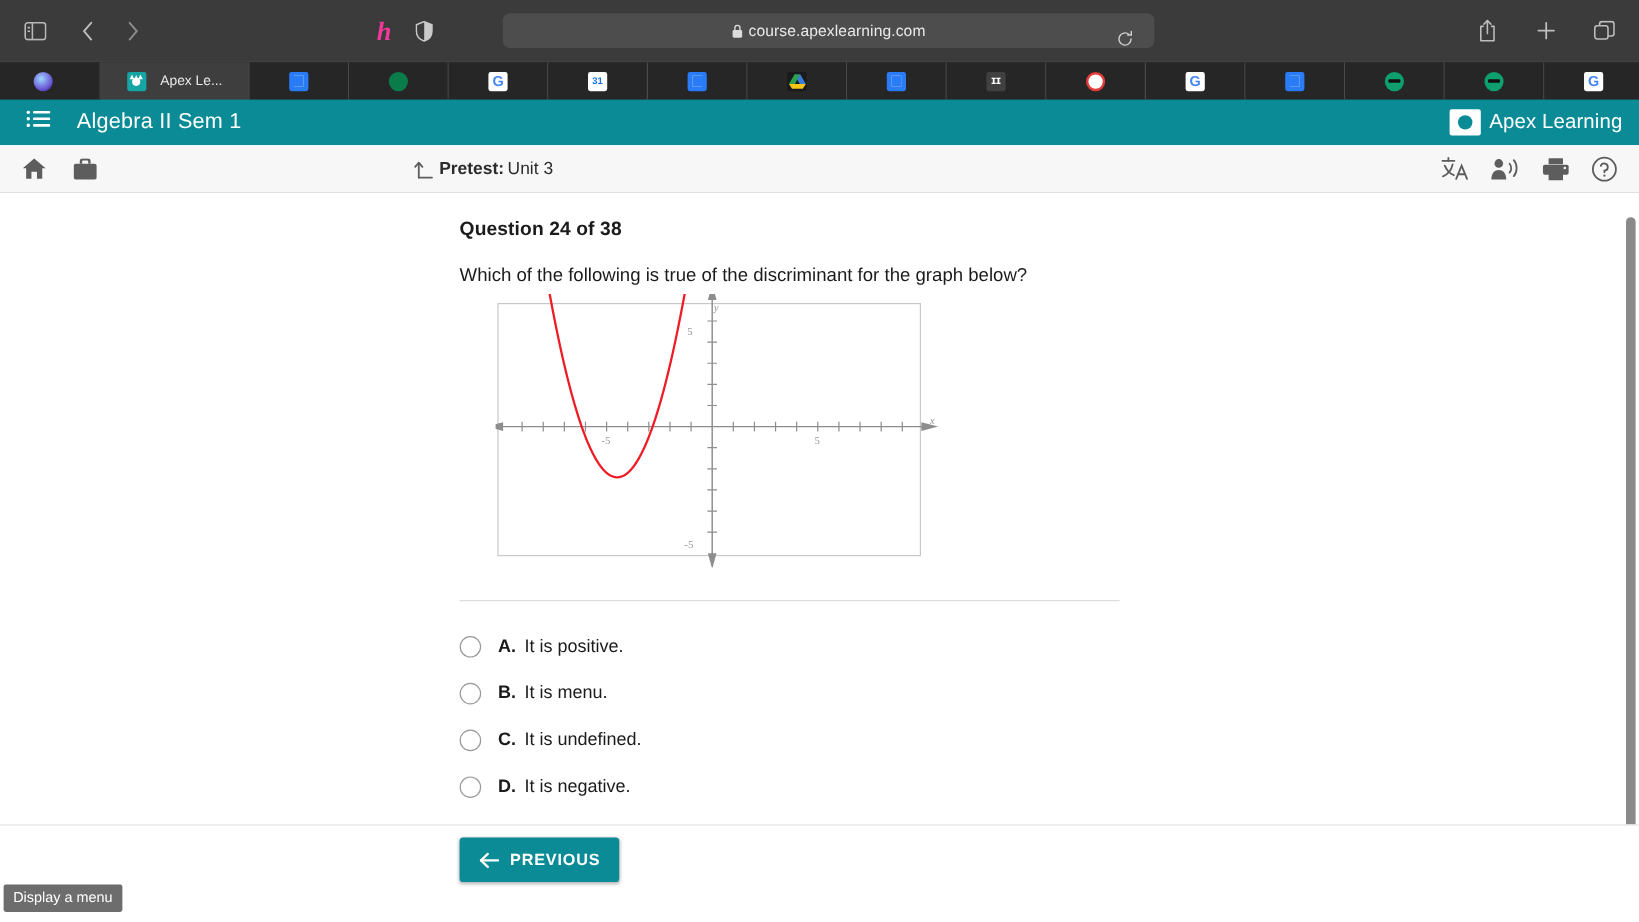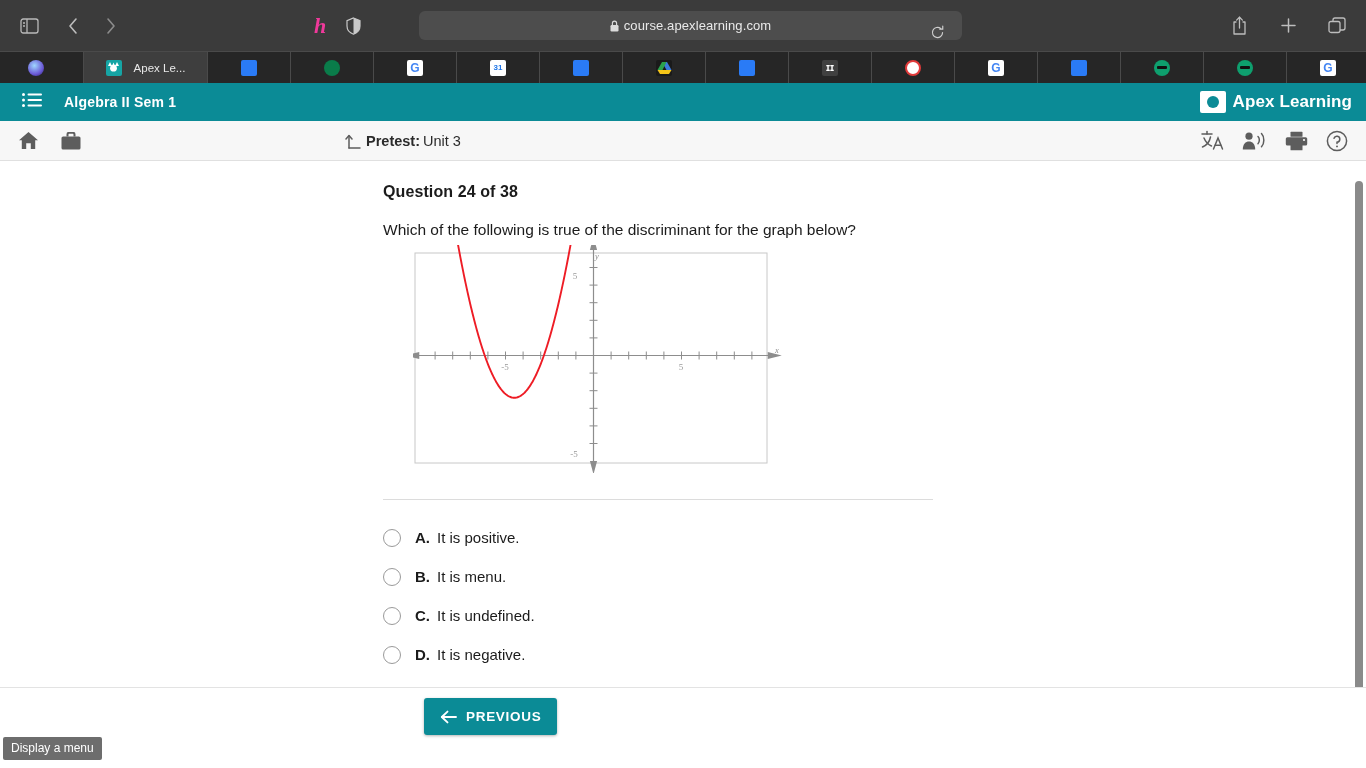--- a/index.html
+++ b/index.html
@@ -134,22 +134,22 @@
   #apex-header {
     height: 39px;
     background: #0b8b96;
     display: flex;
     align-items: center;
     padding: 0 14px 0 22px;
     color: #fff;
   }
   #menu-icon { margin-right: 22px; cursor: pointer; }
   #course-title {
-    font-size: 14px;
-    font-weight: 700;
+    font-size: 18px;
+    font-weight: 400;
     letter-spacing: .2px;
     text-align: right;
   }
   #apex-logo {
     margin-left: auto;
     display: flex;
     align-items: center;
     gap: 7px;
   }
   #apex-logo-mark {
@@ -158,21 +158,21 @@
     border-radius: 2px;
     position: relative;
     display:flex; align-items:center; justify-content:center;
   }
   #apex-logo-mark::after{
     content:"";
     width:12px;height:12px;border-radius:50%;
     background:#0b8b96;
   }
   #apex-logo-text {
-    font-size: 17px; font-weight: 700; letter-spacing: .1px;
+    font-size: 17px; font-weight: 400; letter-spacing: .1px;
   }
 
   
   #subnav {
     height: 40px;
     background: #f7f7f7;
     border-bottom: 1px solid #e0e0e0;
     display: flex;
     align-items: center;
     padding: 0 18px;
@@ -287,21 +287,20 @@
     border-radius: 3px;
     font-size: 13.5px;
     font-weight: 700;
     letter-spacing: .7px;
     display: flex; align-items: center; justify-content: center;
     gap: 9px;
     padding: 12px 16px;
     box-shadow: 0 1px 3px rgba(0,0,0,.3);
     cursor: pointer;
     font-family: "Liberation Sans", sans-serif;
-    margin-left: 41px;
   }
 
   
   #status-tooltip {
     position: absolute;
     left: 3px; bottom: 3px;
     background: #6d6d6d;
     color: #fff;
     font-size: 12px;
     padding: 4px 8px 5px;

